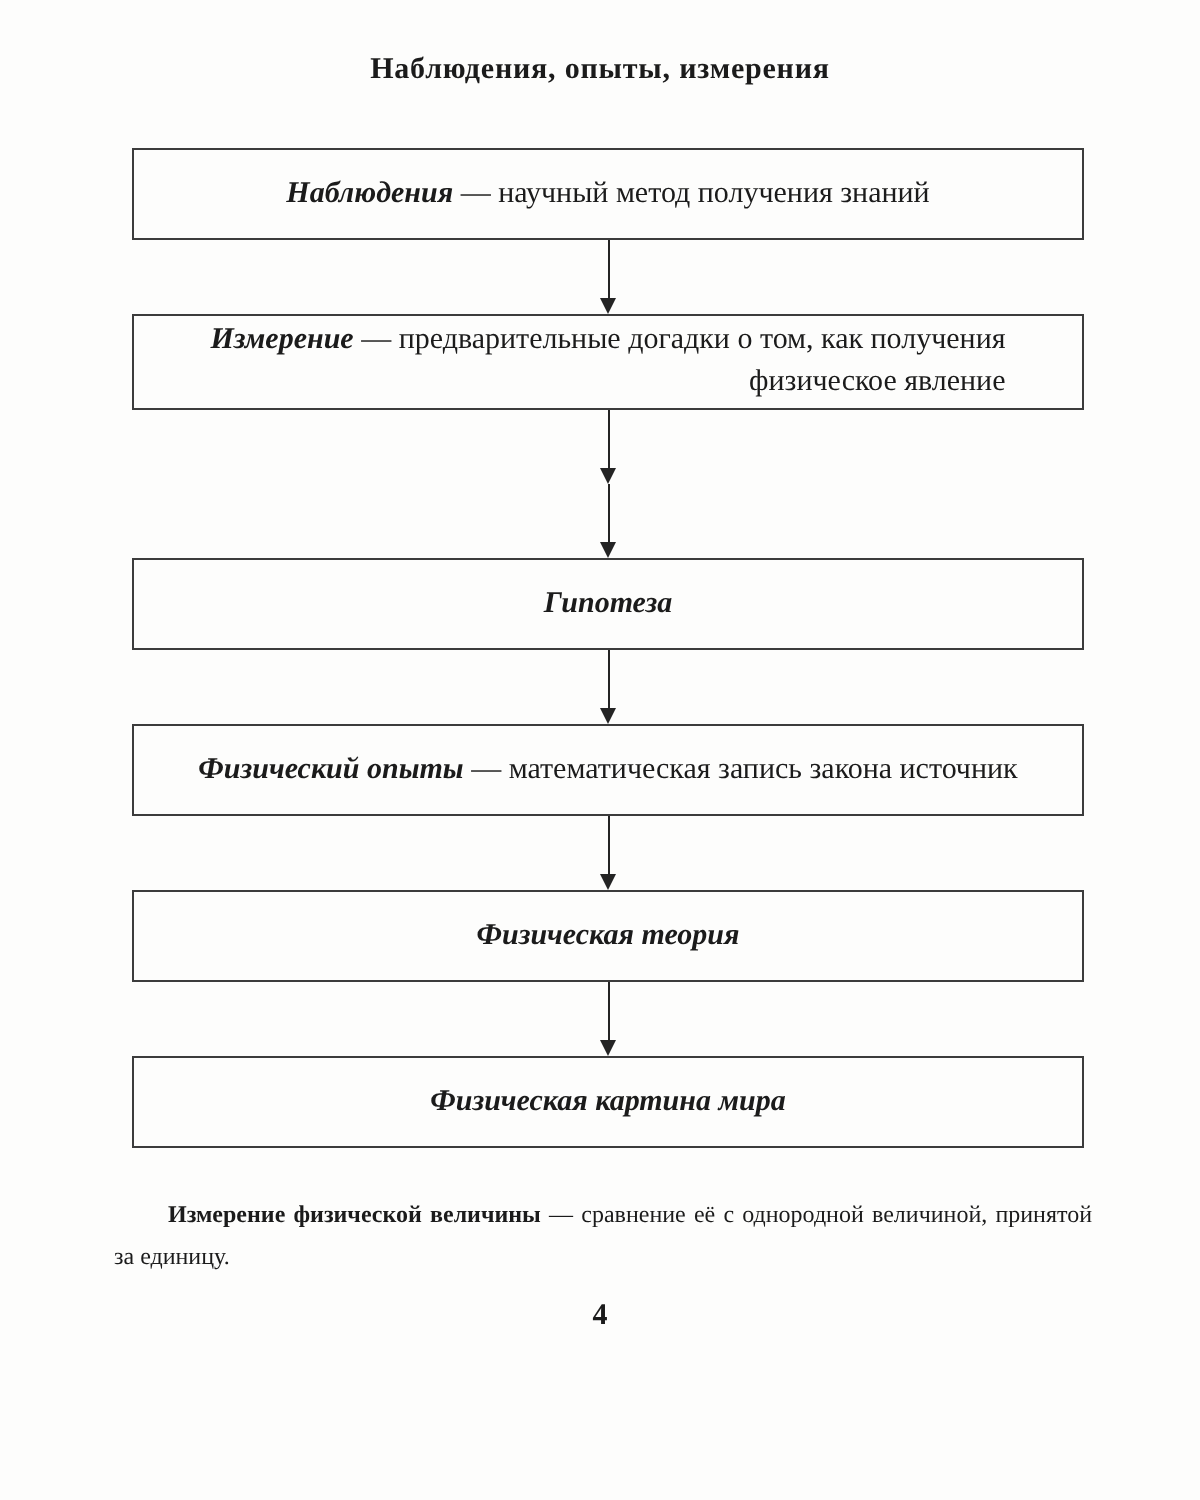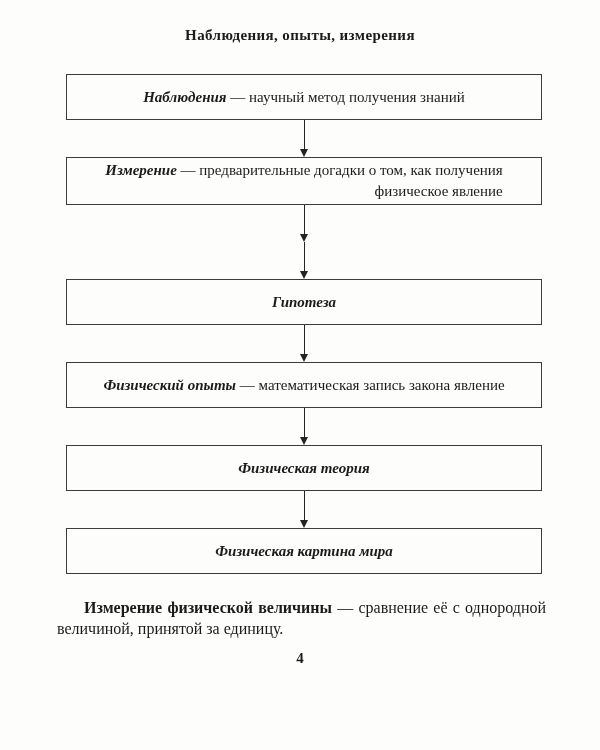--- a/index.html
+++ b/index.html
@@ -70,21 +70,21 @@
     transform: translateX(-50%);
     width: 0;
     height: 0;
     border-left: 4px solid transparent;
     border-right: 4px solid transparent;
     border-top: 8px solid #242424;
   }
   .footnote {
     margin: 23px 0 0 57px;
     width: 489px;
-    font-size: 16px;
+    font-size: 12px;
     line-height: 21px;
     text-indent: 27px;
     text-align: justify;
   }
   .footnote .lead {
     font-weight: bold;
   }
   .page-number {
     margin-top: 11px;
     text-align: center;
@@ -123,21 +123,21 @@
 
   <div class="flow-box">
     <div class="box-text"><span class="term">Гипотеза</span> <span></span></div>
   </div>
 
   <div class="arrow">
       <span class="arrow-line"></span>
     </div>
 
   <div class="flow-box">
-    <div class="box-text"><span class="term">Физический опыты</span> <span>— математическая запись закона явление</span></div>
+    <div class="box-text"><span class="term">Физический опыты</span> <span>— математическая запись закона источник</span></div>
   </div>
 
   <div class="arrow">
       <span class="arrow-line"></span>
     </div>
 
   <div class="flow-box">
     <div class="box-text"><span class="term">Физическая теория</span> <span></span></div>
   </div>
 

